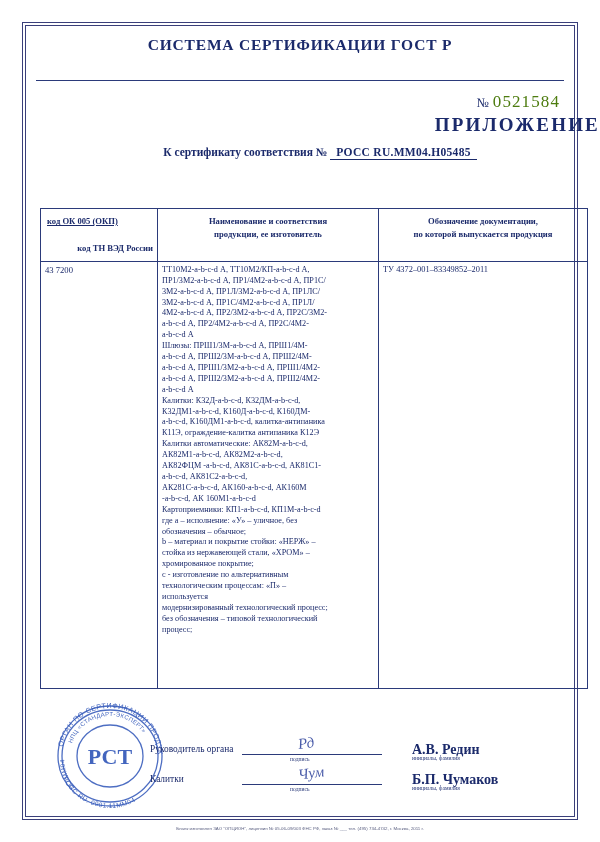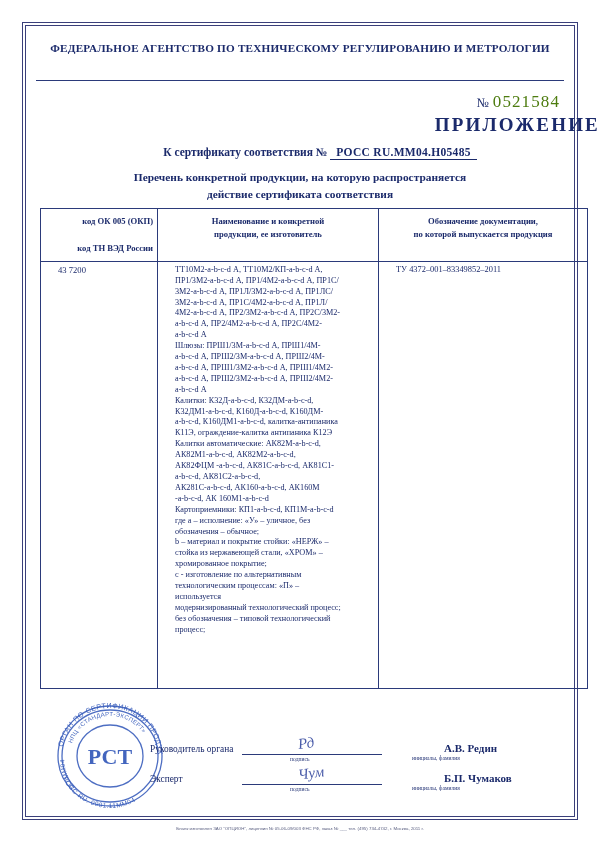--- a/index.html
+++ b/index.html
@@ -143,34 +143,34 @@
     position: absolute;
     left: 40px;
     top: 208px;
     width: 520px;
     border-collapse: collapse;
     table-layout: fixed;
   }
   .tbl td, .tbl th {
     border: 1px solid #2b3a7a;
     vertical-align: top;
-    padding: 3px 17px;
+    padding: 3px 4px;
     color: #1b2a6b;
   }
   .tbl thead th {
     text-align: center;
     font-size: 8.6px;
     font-weight: bold;
     padding: 6px 4px;
     line-height: 1.5;
   }
   .col1 { width: 108px; }
   .col2 { width: 212px; }
   .col3 { width: 200px; }
-  .th1-a { display: block; text-align: right; padding-left: 2px; }
+  .th1-a { display: block; text-align: left; padding-left: 2px; text-decoration: underline; }
   .th1-b { display: block; text-align: right; padding-left: 2px; margin-top: 14px; font-family: Liberation Serif, serif; }
   .cell-code {
     font-size: 8.6px;
     padding-top: 5px;
     padding-left: 4px;
   }
   .cell-prod {
     font-size: 8.2px;
     line-height: 1.33;
     height: 420px;
@@ -214,23 +214,22 @@
     position: absolute;
     left: 140px;
     top: 14px;
     font-size: 5.6px;
     color: #2b3a7a;
   }
   .sig-name {
     position: absolute;
     left: 262px;
     top: 0px;
-    font-size: 11px;
-    font-weight: bold;
-    margin-left: 32px;
+    font-size: 14px;
+    font-weight: bold;
   }
   .sig-name-cap {
     position: absolute;
     left: 262px;
     top: 13px;
     font-size: 5.6px;
     color: #2b3a7a;
   }
   .scribble {
     position: absolute;
@@ -268,48 +267,46 @@
 </style>
 </head>
 <body>
 
 <div class="page">
 
   <div class="frame"></div>
   <div class="frame-inner"></div>
 
   <div class="hdr">
-    <div class="hdr-sub">ФЕДЕРАЛЬНОЕ АГЕНТСТВО ПО ТЕХНИЧЕСКОМУ РЕГУЛИРОВАНИЮ И МЕТРОЛОГИИ</div>
+    <div class="hdr-title">СИСТЕМА СЕРТИФИКАЦИИ ГОСТ Р</div>
   </div>
   <div class="hdr-rule"></div>
 
   <div class="num-wrap">
     <span class="num-label">№</span>
     <span class="num-value">0521584</span>
   </div>
 
   <div class="doc-title">ПРИЛОЖЕНИЕ</div>
 
   <div class="cert-line">
     <span>К сертификату соответствия №</span>
     <span class="cert-no">РОСС RU.ММ04.Н05485</span>
   </div>
 
-  <div class="scope-line1">Перечень конкретной продукции,  на которую распространяется</div>
-  <div class="scope-line2">действие сертификата соответствия</div>
 
   <table class="tbl">
     <thead>
       <tr>
         <th class="col1">
           <span class="th1-a">код ОК 005 (ОКП)</span>
           <span class="th1-b">код ТН ВЭД России</span>
         </th>
         <th class="col2">
-          <span>Наименование и конкретной</span><br>
+          <span>Наименование и соответствия</span><br>
           <span>продукции, ее изготовитель</span>
         </th>
         <th class="col3">
           <span>Обозначение документации,</span><br>
           <span>по которой выпускается продукция</span>
         </th>
       </tr>
     </thead>
     <tbody>
       <tr>
@@ -391,21 +388,21 @@
   <div class="sig">
     <div class="sig-row">
       <span class="sig-role">Руководитель органа</span>
       <span class="sig-line"></span>
       <span class="scribble">Рд</span>
       <span class="sig-cap">подпись</span>
       <span class="sig-name">А.В. Редин</span>
       <span class="sig-name-cap">инициалы, фамилия</span>
     </div>
     <div class="sig-row">
-      <span class="sig-role">Эксперт</span>
+      <span class="sig-role">Калитки</span>
       <span class="sig-line"></span>
       <span class="scribble">Чум</span>
       <span class="sig-cap">подпись</span>
       <span class="sig-name">Б.П. Чумаков</span>
       <span class="sig-name-cap">инициалы, фамилия</span>
     </div>
   </div>
 
   <div class="footer">Бланк изготовлен ЗАО "ОПЦИОН", лицензия № 05-06-09/003 ФНС РФ, заказ № ___ тел. (495) 734-4742, г. Москва, 2011 г.</div>
 

